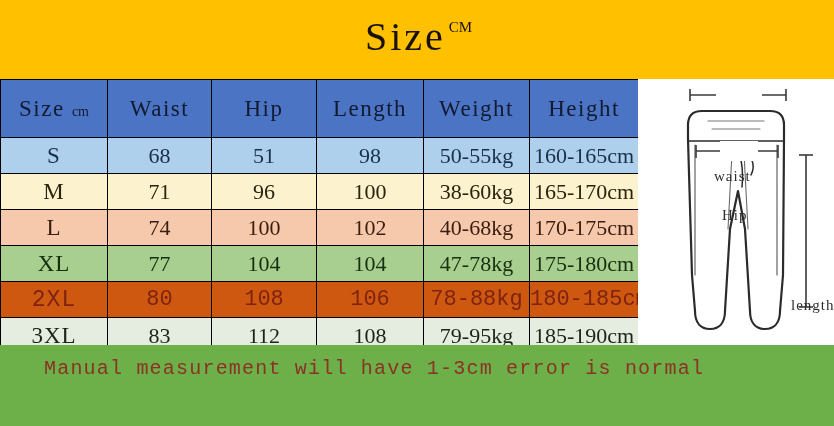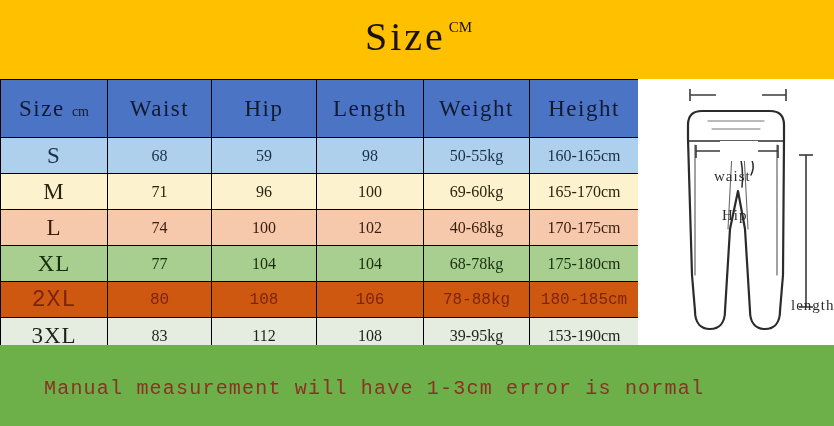--- a/index.html
+++ b/index.html
@@ -75,21 +75,21 @@
     font-size: 23px;
     height: 57px;
     letter-spacing: 1.5px;
   }
   thead th .sub {
     font-size: 14px;
     letter-spacing: 0;
   }
   tbody td {
     height: 35px;
-    font-size: 16px;
+    font-size: 22px;
   }
   tbody td.size-label {
     font-size: 23px;
     letter-spacing: 1px;
   }
   
   col.c-size   { width: 107px; }
   col.c-waist  { width: 104px; }
   col.c-hip    { width: 105px; }
   col.c-length { width: 107px; }
@@ -128,21 +128,21 @@
 
   
   .banner-bottom {
     position: absolute;
     left: 0; top: 345px;
     width: 834px; height: 81px;
     background: #6daf48;
   }
   .banner-note {
     position: absolute;
-    left: 44px; top: 375px;
+    left: 44px; top: 355px;
     width: 760px;
     color: #8a3224;
     font-family: "Liberation Mono", "DejaVu Sans Mono", monospace;
     font-size: 20px;
     letter-spacing: 1.2px;
     line-height: 28px;
     white-space: nowrap;
   }
 </style>
 </head>
@@ -174,64 +174,64 @@
           <th>Hip</th>
           <th>Length</th>
           <th>Weight</th>
           <th>Height</th>
         </tr>
       </thead>
       <tbody>
         <tr class="row-s">
           <td class="size-label">S</td>
           <td>68</td>
-          <td>59</td>
+          <td>51</td>
           <td>98</td>
           <td>50-55kg</td>
           <td>160-165cm</td>
         </tr>
         <tr class="row-m">
           <td class="size-label">M</td>
           <td>71</td>
           <td>96</td>
           <td>100</td>
-          <td>69-60kg</td>
+          <td>38-60kg</td>
           <td>165-170cm</td>
         </tr>
         <tr class="row-l">
           <td class="size-label">L</td>
           <td>74</td>
           <td>100</td>
           <td>102</td>
           <td>40-68kg</td>
           <td>170-175cm</td>
         </tr>
         <tr class="row-xl">
           <td class="size-label">XL</td>
           <td>77</td>
           <td>104</td>
           <td>104</td>
-          <td>68-78kg</td>
+          <td>47-78kg</td>
           <td>175-180cm</td>
         </tr>
         <tr class="row-2xl">
           <td class="size-label">2XL</td>
           <td>80</td>
           <td>108</td>
           <td>106</td>
           <td>78-88kg</td>
           <td>180-185cm</td>
         </tr>
         <tr class="row-3xl">
           <td class="size-label">3XL</td>
           <td>83</td>
           <td>112</td>
           <td>108</td>
-          <td>39-95kg</td>
-          <td>153-190cm</td>
+          <td>79-95kg</td>
+          <td>185-190cm</td>
         </tr>
       </tbody>
     </table>
   </div>
 
   <div class="diagram">
     <svg width="196" height="266" viewBox="0 0 196 266">
       <g fill="none" stroke="#2b2b2b" stroke-width="2.2" stroke-linejoin="round" stroke-linecap="round">
 
         <path d="M50 46 C50 36 56 32 64 32 L132 32 C140 32 146 36 146 46

